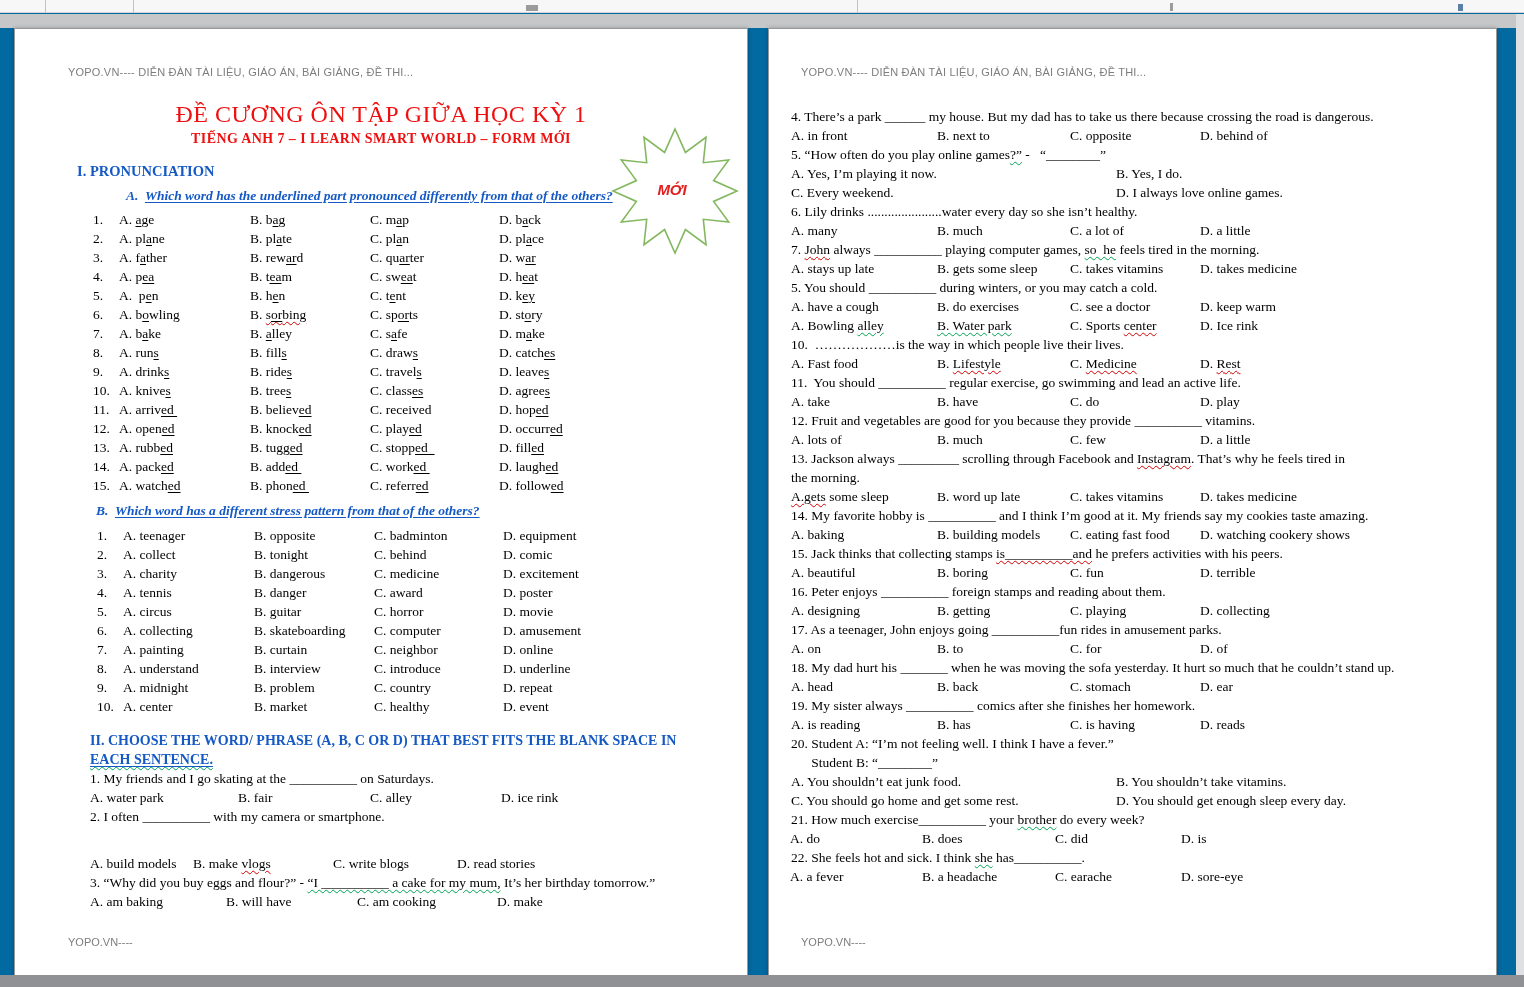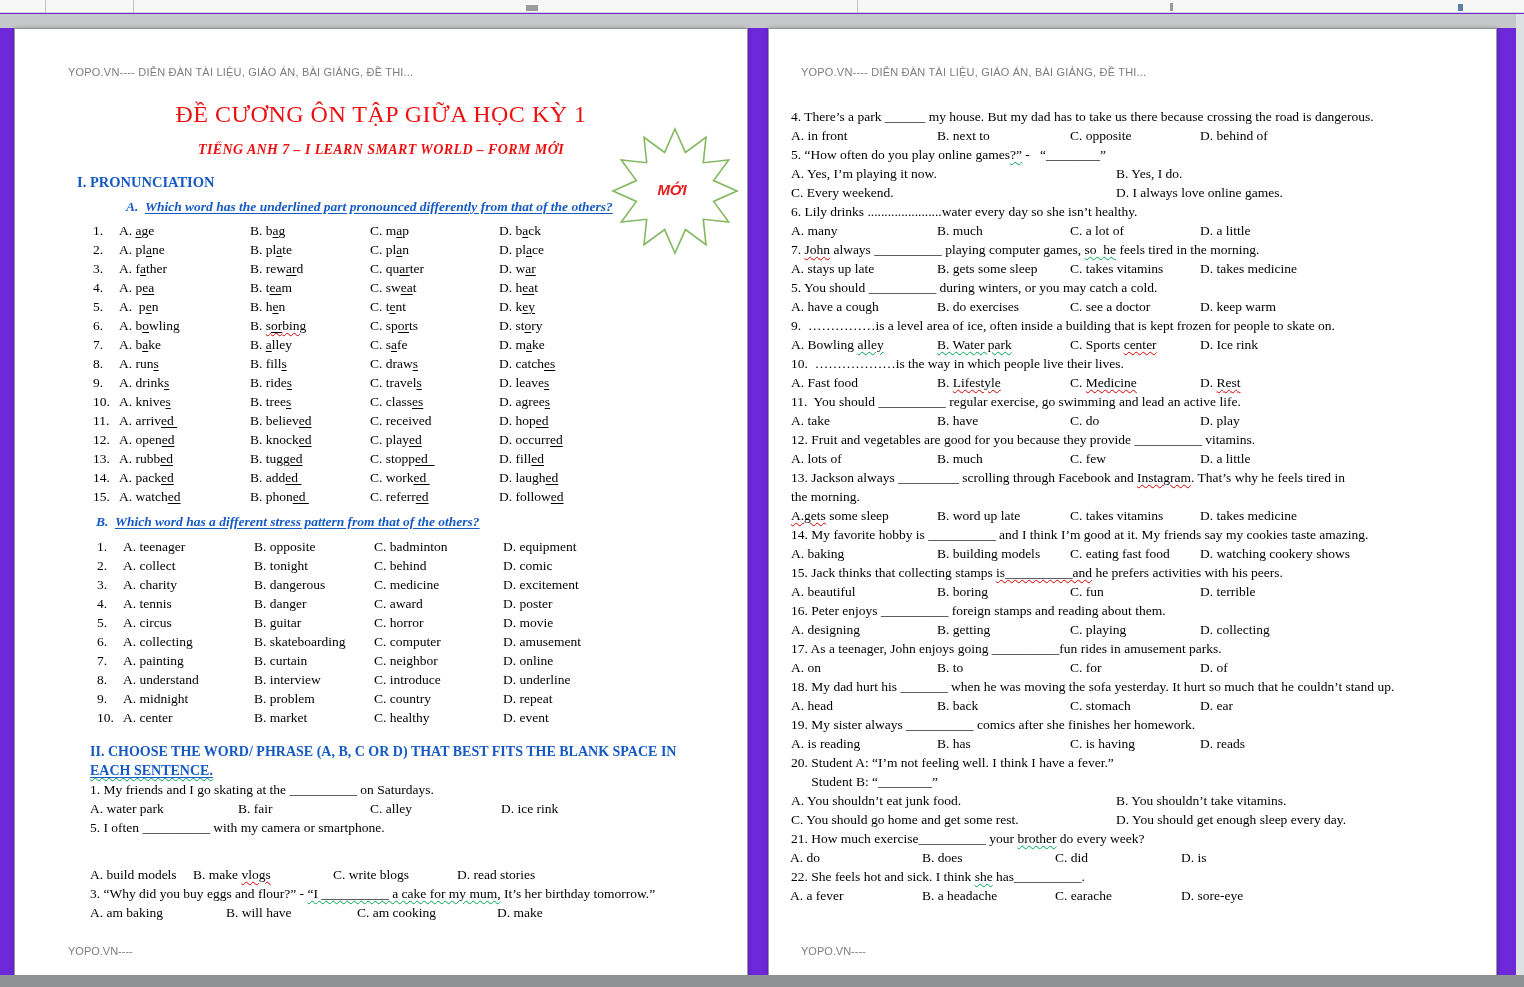--- a/index.html
+++ b/index.html
@@ -7,44 +7,44 @@
     --heading-blue:#1459c4;
     --badge-green:#84b860;
     --badge-text:#e31e1e;
     --squiggle-red:#d40000;
     --squiggle-green:#00a651;
     --muted-gray:#7d7d7d;
   }
   *{box-sizing:border-box;margin:0;padding:0;}
   html,body{width:1524px;height:987px;overflow:hidden;}
   body{font-family:"Liberation Serif","DejaVu Serif",serif;background:#a5a7aa;}
-  .app{position:relative;width:1524px;height:987px;background:#6d28d9;overflow:hidden;}
+  .app{position:relative;width:1524px;height:987px;background:#0369a1;overflow:hidden;}
 
   
   .ribbon{position:absolute;left:0;top:0;width:1524px;height:13px;background:#f7f7f8;border-bottom:1px solid #d4d5d7;}
   .ribbon .vsep{position:absolute;top:0;width:1px;height:13px;background:#c2c3c5;}
   .ribbon .mark{position:absolute;bottom:1px;background:#9b9b9d;}
   .graystrip{position:absolute;left:0;top:14px;width:1524px;height:14px;background:#c6c7c9;}
   .bottomstrip{position:absolute;left:0;top:975px;width:1524px;height:12px;background:#8f9194;}
   .rightsliver{position:absolute;left:1516px;top:14px;width:8px;height:973px;background:#dfe0e2;}
 
   .page{position:absolute;top:28px;height:949px;background:#ffffff;border:1px solid #97989a;box-shadow:0 0 4px rgba(0,0,0,.25);overflow:hidden;}
   .page-left{left:14px;width:734px;}
   .page-right{left:768px;width:729px;}
   .inner{position:relative;width:100%;height:100%;}
 
   .doc-header{margin-top:37px;font-family:"Liberation Sans","DejaVu Sans",sans-serif;font-size:11px;color:var(--muted-gray);letter-spacing:.2px;white-space:pre;}
   .page-left .doc-header{margin-left:53px;}
   .page-right .doc-header{margin-left:32px;}
-  .doc-footer{position:absolute;bottom:56px;font-family:"Liberation Sans","DejaVu Sans",sans-serif;font-size:11px;color:var(--muted-gray);}
+  .doc-footer{position:absolute;bottom:65px;font-family:"Liberation Sans","DejaVu Sans",sans-serif;font-size:11px;color:var(--muted-gray);}
   .page-left .doc-footer{left:53px;}
   .page-right .doc-footer{left:32px;}
 
   .title{margin-top:22px;text-align:center;color:var(--title-red);font-size:24px;font-weight:normal;line-height:28px;letter-spacing:.5px;}
-  .subtitle{margin-top:13px;text-align:center;color:var(--title-red);font-size:14px;font-weight:bold;line-height:17px;letter-spacing:.4px;font-style:italic;}
+  .subtitle{margin-top:2px;text-align:center;color:var(--title-red);font-size:14px;font-weight:bold;line-height:17px;letter-spacing:.4px;}
 
   .sec-heading{margin:16px 0 0 62px;color:var(--heading-blue);font-size:14.5px;font-weight:bold;line-height:17px;}
   .part-heading{margin:7px 0 0 111px;color:var(--heading-blue);font-size:13.5px;font-weight:bold;font-style:italic;line-height:17px;}
   .part-heading .ph-text{text-decoration:underline;text-underline-offset:2px;}
   .part-heading.b{margin-left:81px;}
 
   .qrow{display:grid;grid-template-columns:26px 131px 120px 129px 1fr;margin-left:78px;line-height:19px;font-size:13.5px;white-space:pre;}
   .rowsA{margin-top:6px;}
   .rowsB{margin-top:7px;}
   .rowsB .qrow{margin-left:82px;}
@@ -134,21 +134,21 @@
           <div class="qrow"><span class="num">8.</span><span class="opt">A. understand</span><span class="opt">B. interview</span><span class="opt">C. introduce</span><span class="opt">D. underline</span></div>
           <div class="qrow"><span class="num">9.</span><span class="opt">A. midnight</span><span class="opt">B. problem</span><span class="opt">C. country</span><span class="opt">D. repeat</span></div>
           <div class="qrow"><span class="num">10.</span><span class="opt">A. center</span><span class="opt">B. market</span><span class="opt">C. healthy</span><span class="opt">D. event</span></div>
         </div>
 
       <div class="sec2-heading">II. CHOOSE THE WORD/ PHRASE (A, B, C OR D) THAT BEST FITS THE BLANK SPACE IN
 <span class="sq-g"><u>EACH SENTENCE.</u></span></div>
       <div class="sec2-body">
           <div class="qtext">1. My friends and I go skating at the __________ on Saturdays.</div>
           <div class="opt-grid g1"><span class="opt">A. water park</span><span class="opt">B. fair</span><span class="opt">C. alley</span><span class="opt">D. ice rink</span></div>
-          <div class="qtext">5. I often __________ with my camera or smartphone.</div>
+          <div class="qtext">2. I often __________ with my camera or smartphone.</div>
           <div class="opt-grid g2"><span class="opt">A. build models</span><span class="opt">B. make <span class="sq-r">vlogs</span></span><span class="opt">C. write blogs</span><span class="opt">D. read stories</span></div>
           <div class="qtext">3. “Why did you buy eggs and flour?” - <span class="sq-g">“I __________ a cake for my mum,</span> It’s her birthday tomorrow.”</div>
           <div class="opt-grid g3"><span class="opt">A. am baking</span><span class="opt">B. will have</span><span class="opt">C. am cooking</span><span class="opt">D. make</span></div>
         </div>
 
       <div class="doc-footer">YOPO.VN----</div>
     </div>
   </div>
 
   <div class="page page-right">
@@ -158,21 +158,20 @@
           <div class="qtext rq">4. There’s a park ______ my house. But my dad has to take us there because crossing the road is dangerous.</div>
           <div class="opt-grid rq r4"><span class="opt">A. in front</span><span class="opt">B. next to</span><span class="opt">C. opposite</span><span class="opt">D. behind of</span></div>
           <div class="qtext rq">5. “How often do you play online games<span class="sq-g">?”</span> -   “________”</div>
           <div class="opt-grid rq two"><span class="opt">A. Yes, I’m playing it now.</span><span class="opt">B. Yes, I do.</span><span class="opt">C. Every weekend.</span><span class="opt">D. I always love online games.</span></div>
           <div class="qtext rq">6. Lily drinks ......................water every day so she isn’t healthy.</div>
           <div class="opt-grid rq r4"><span class="opt">A. many</span><span class="opt">B. much</span><span class="opt">C. a lot of</span><span class="opt">D. a little</span></div>
           <div class="qtext rq">7. <span class="sq-r">John</span> always __________ playing computer games, <span class="sq-g">so  he</span> feels tired in the morning.</div>
           <div class="opt-grid rq r4"><span class="opt">A. stays up late</span><span class="opt">B. gets some sleep</span><span class="opt">C. takes vitamins</span><span class="opt">D. takes medicine</span></div>
           <div class="qtext rq">5. You should __________ during winters, or you may catch a cold.</div>
           <div class="opt-grid rq r4"><span class="opt">A. have a cough</span><span class="opt">B. do exercises</span><span class="opt">C. see a doctor</span><span class="opt">D. keep warm</span></div>
-          <div class="qtext rq">9.  ……………is a level area of ice, often inside a building that is kept frozen for people to skate on.</div>
           <div class="opt-grid rq r4"><span class="opt">A. Bowling <span class="sq-g">alley</span></span><span class="opt"><span class="sq-g">B. Water park</span></span><span class="opt">C. Sports <span class="sq-r">center</span></span><span class="opt">D. Ice rink</span></div>
           <div class="qtext rq">10.  ………………is the way in which people live their lives.</div>
           <div class="opt-grid rq r4"><span class="opt">A. Fast food</span><span class="opt">B. <span class="sq-r">Lifestyle</span></span><span class="opt">C. <span class="sq-r">Medicine</span></span><span class="opt">D. <span class="sq-r">Rest</span></span></div>
           <div class="qtext rq">11.  You should __________ regular exercise, go swimming and lead an active life.</div>
           <div class="opt-grid rq r4"><span class="opt">A. take</span><span class="opt">B. have</span><span class="opt">C. do</span><span class="opt">D. play</span></div>
           <div class="qtext rq">12. Fruit and vegetables are good for you because they provide __________ vitamins.</div>
           <div class="opt-grid rq r4"><span class="opt">A. lots of</span><span class="opt">B. much</span><span class="opt">C. few</span><span class="opt">D. a little</span></div>
           <div class="qtext rq">13. Jackson always _________ scrolling through Facebook and <span class="sq-r">Instagram</span>. That’s why he feels tired in
 the morning.</div>
           <div class="opt-grid rq r4"><span class="opt"><span class="sq-r">A.gets</span> some sleep</span><span class="opt">B. word up late</span><span class="opt">C. takes vitamins</span><span class="opt">D. takes medicine</span></div>

